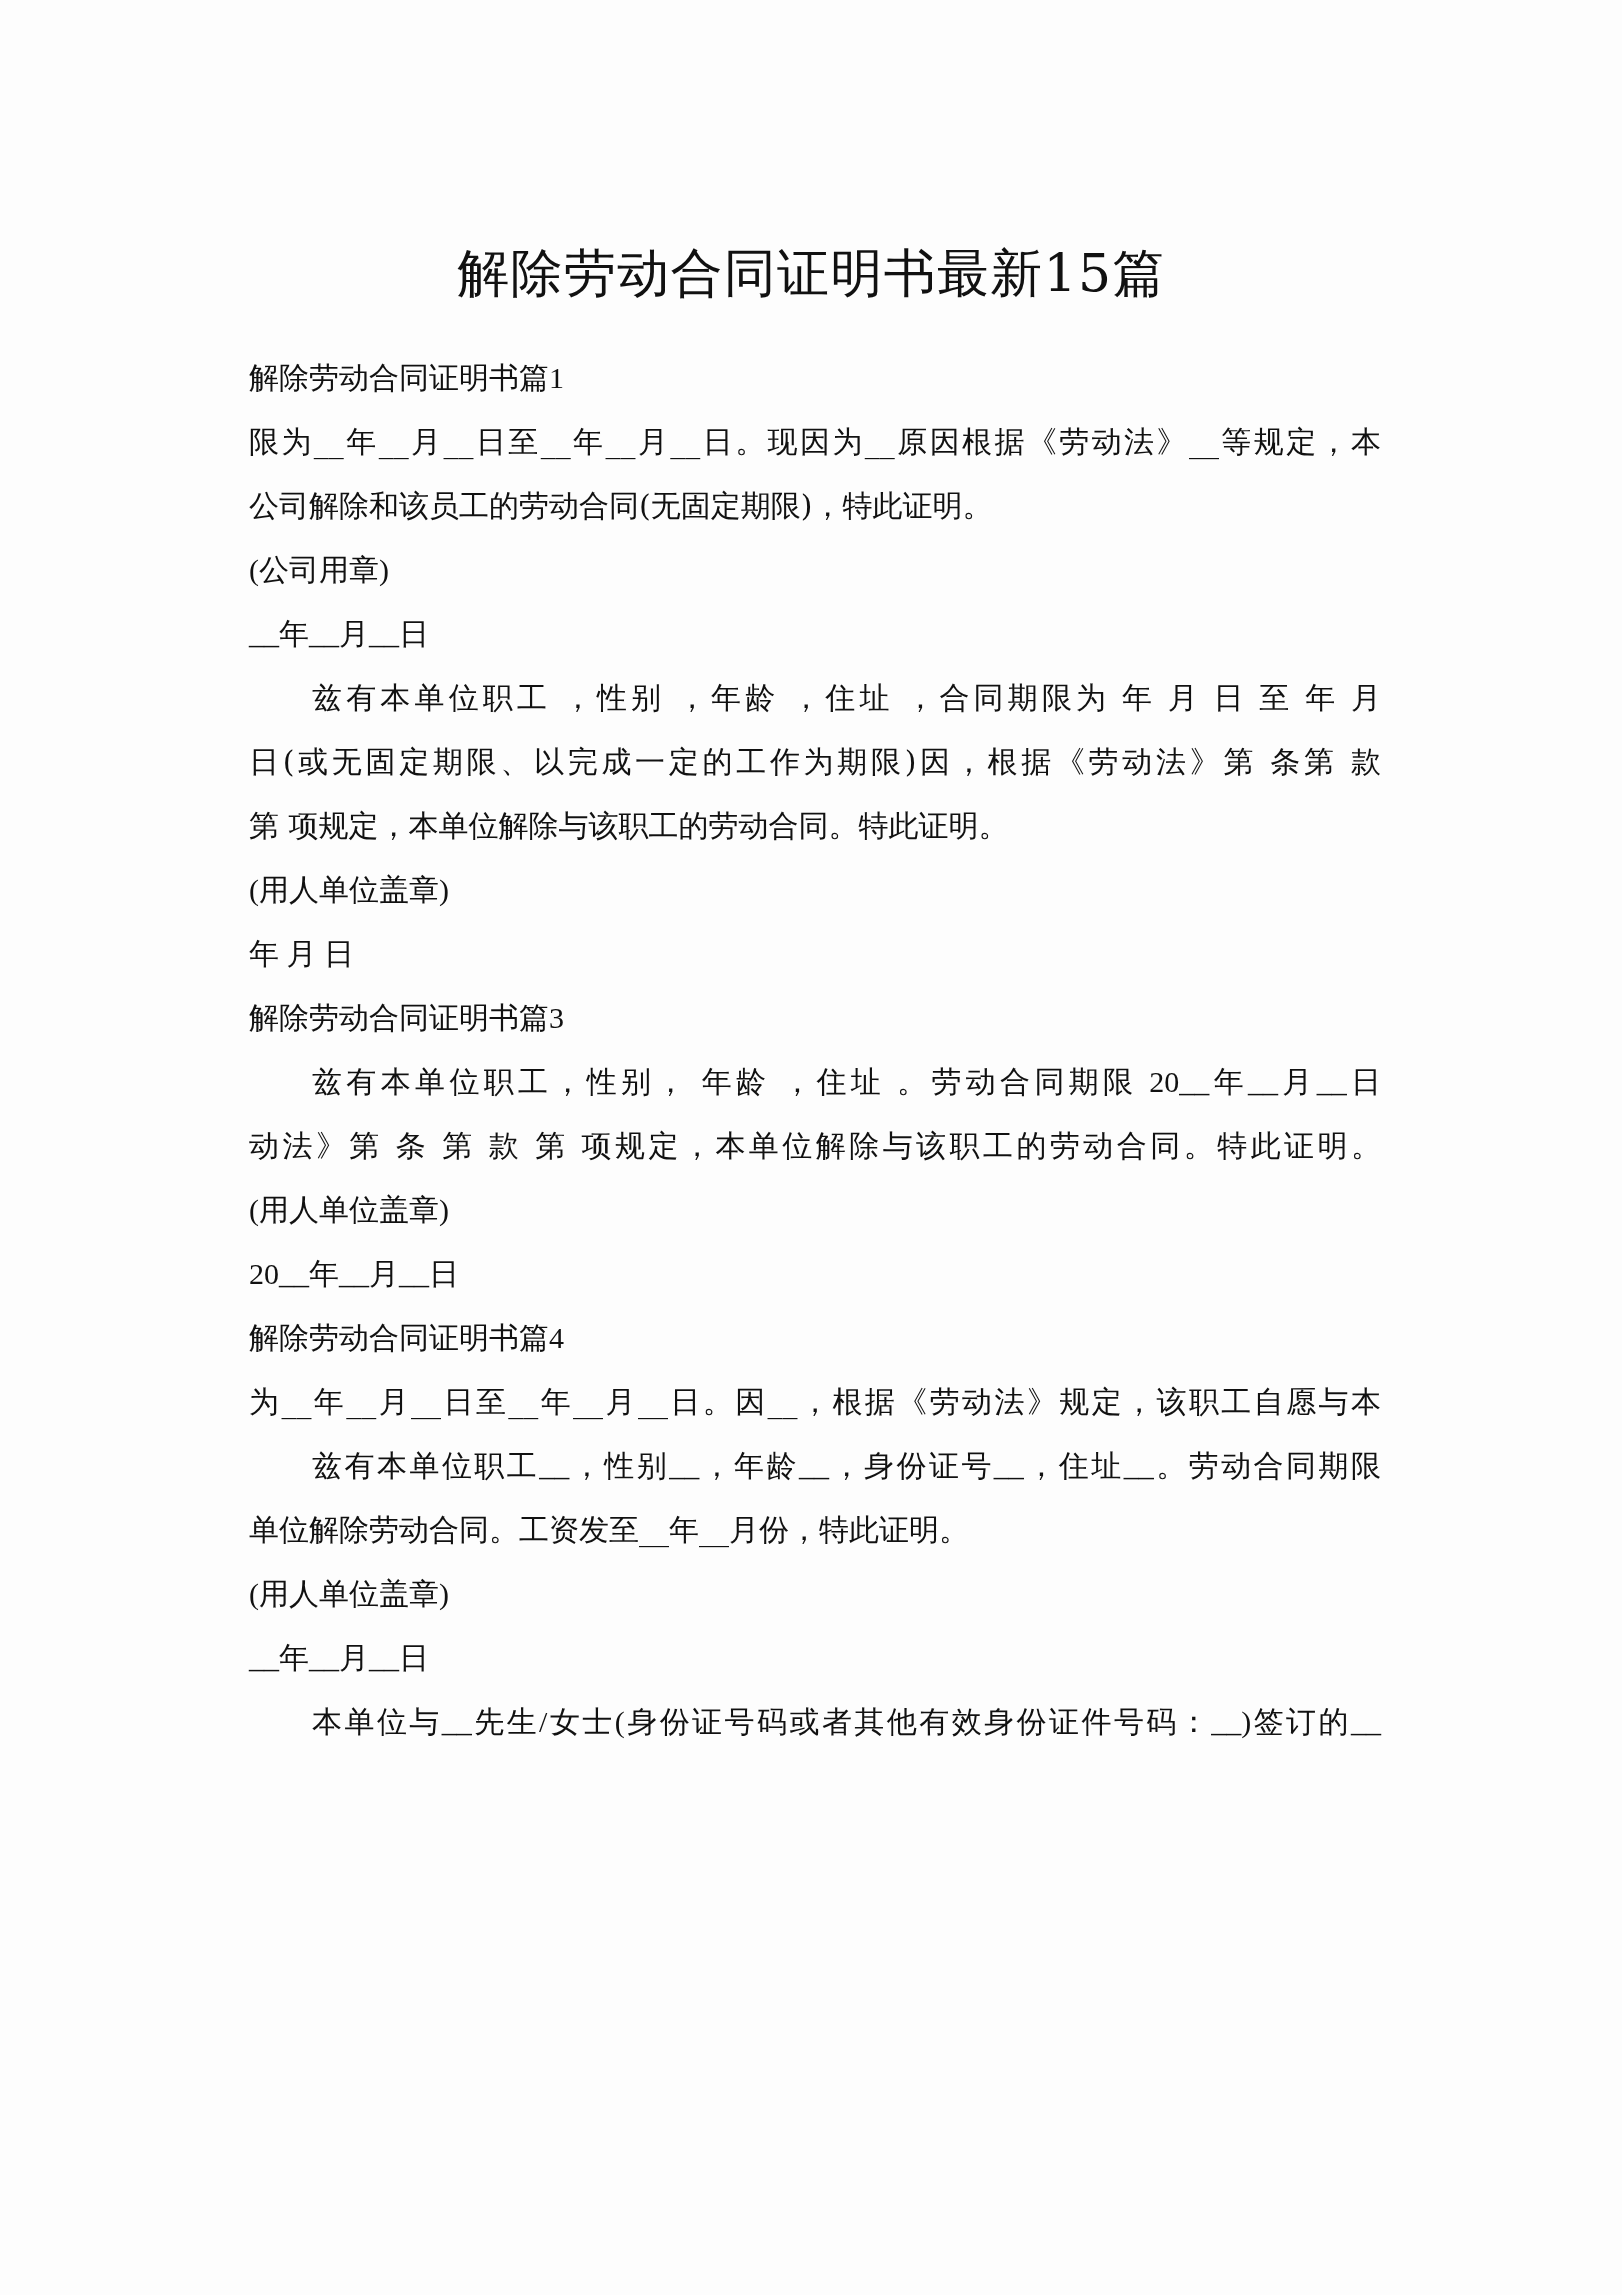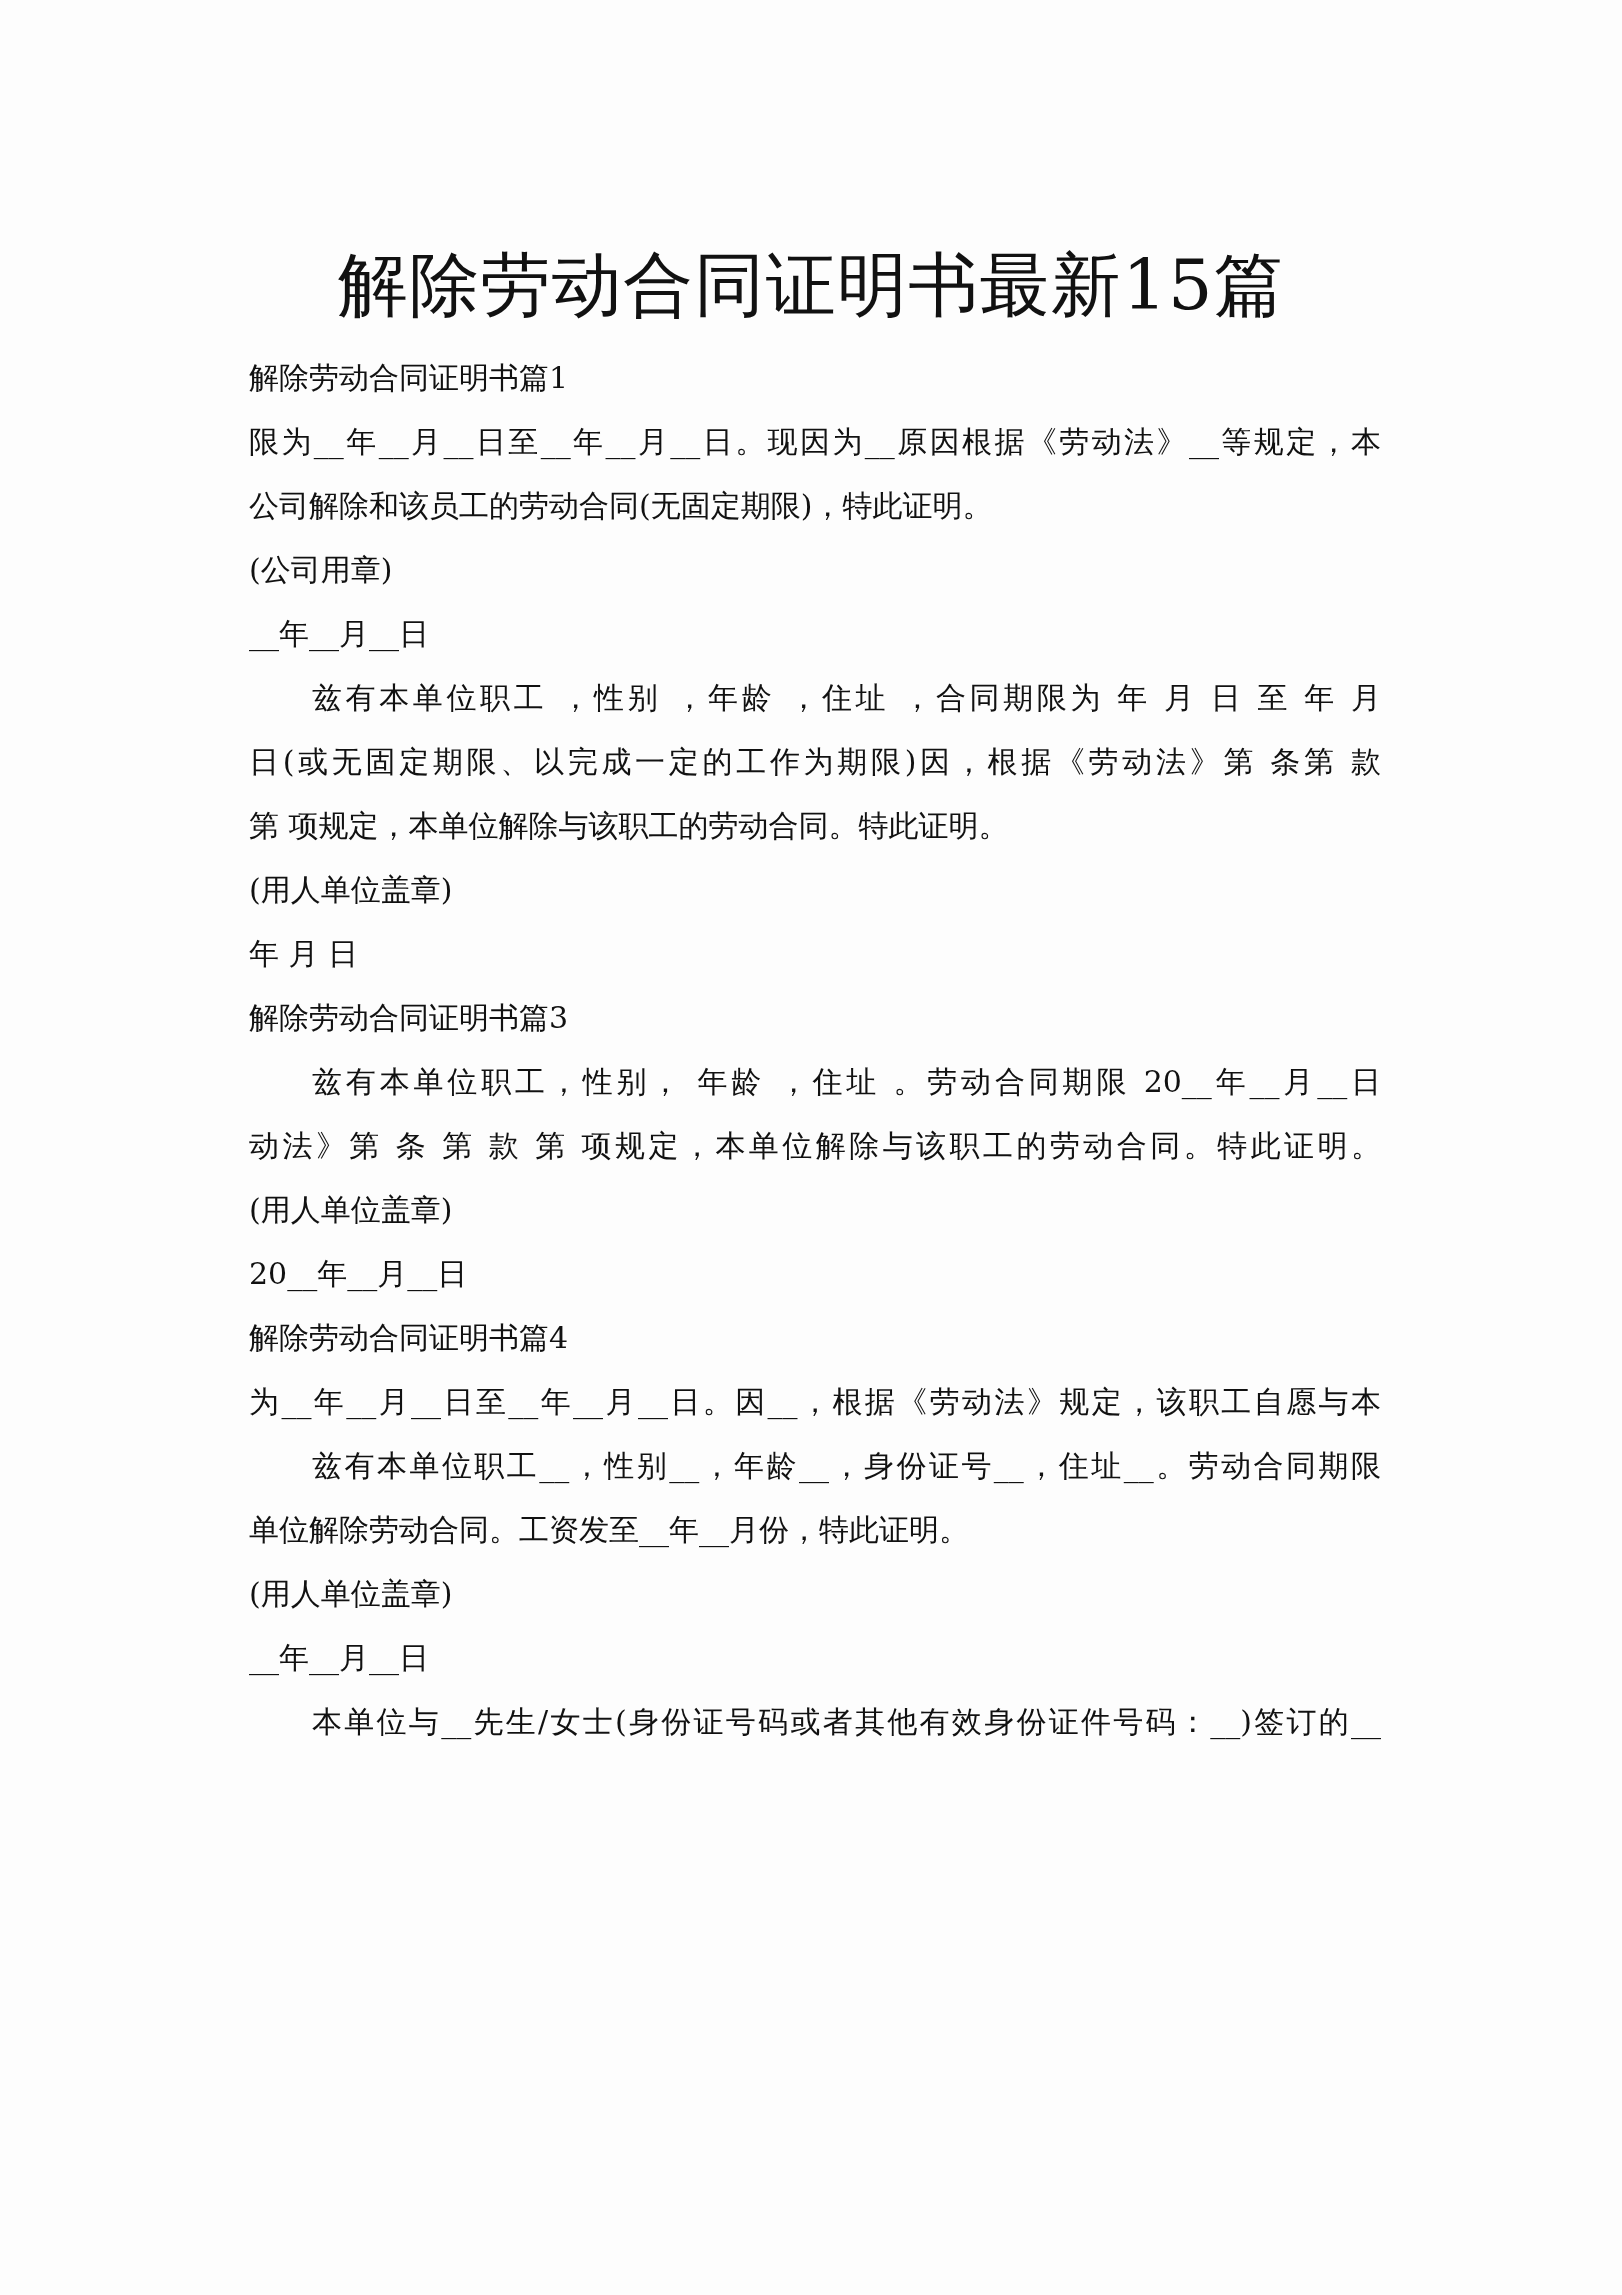--- a/index.html
+++ b/index.html
@@ -22,21 +22,21 @@
     width: 1623px;
     height: 2295px;
     background: #fdfdfd;
   }
   .title {
     position: absolute;
     left: 0;
     width: 1623px;
     top: 196px;
     text-align: center;
-    font-size: 70px;
+    font-size: 52px;
     line-height: 85px;
     letter-spacing: 1.3px;
     font-weight: normal;
   }
   .content {
     position: absolute;
     left: 249px;
     top: 346px;
     width: 1132px;
     font-size: 30px;
@@ -50,20 +50,21 @@
     display: block;
     text-align: justify;
     text-align-last: justify;
   }
   .line-last {
     display: block;
     text-align: left;
   }
   .pad {
     padding-left: 63px;
+    font-family: Liberation Serif, serif;
   }
 </style>
 </head>
 <body>
 
 <div class="page">
 
   <h1 class="title">解除劳动合同证明书最新15篇</h1>
 
   <div class="content">

